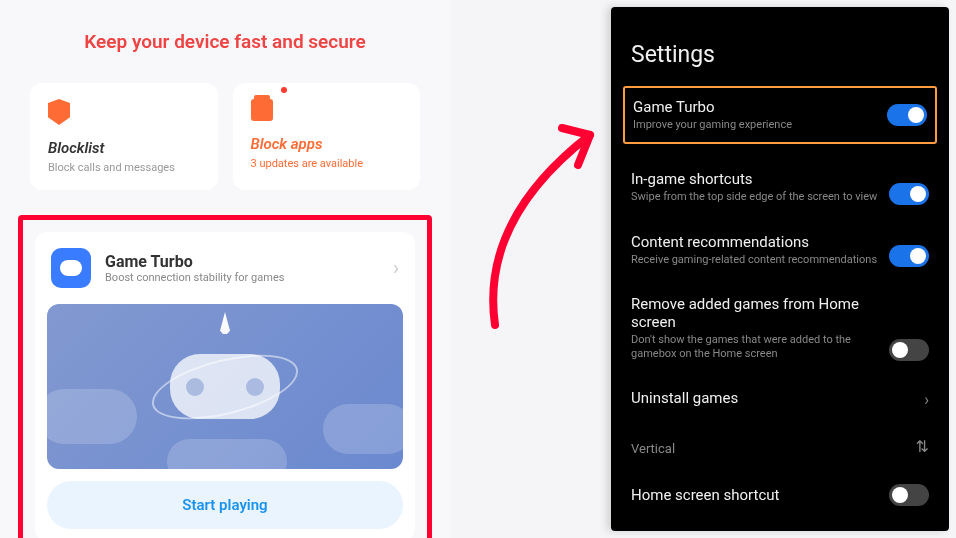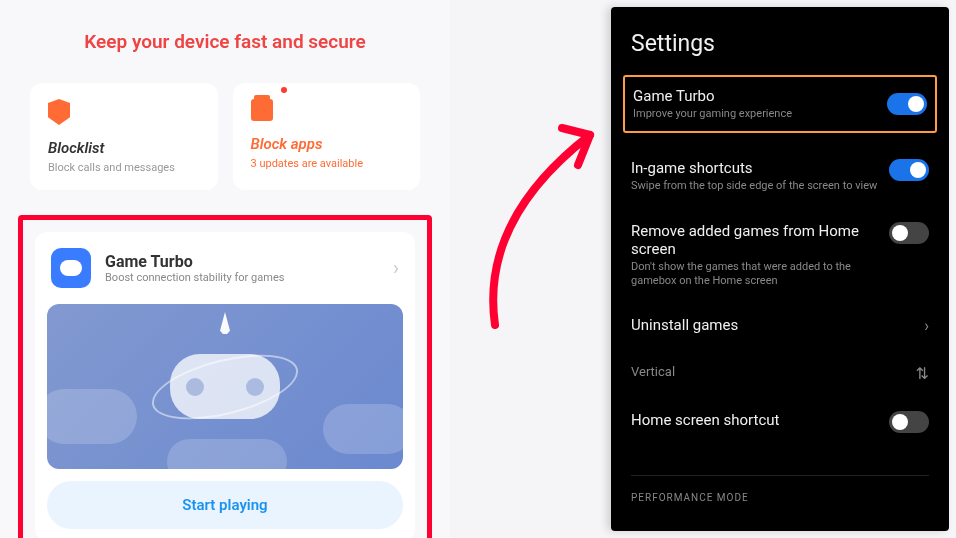--- a/index.html
+++ b/index.html
@@ -37,25 +37,25 @@
     .controller-group { position: relative; }
     .rocket { position: absolute; left: 50%; top: -42px; transform: translateX(-50%); width: 10px; height: 22px; background: rgba(255,255,255,0.95); clip-path: polygon(50% 0%, 100% 85%, 70% 100%, 30% 100%, 0% 85%); }
     .orbit { position: absolute; left: 50%; top: 50%; width: 150px; height: 55px; border: 2px solid rgba(255,255,255,0.5); border-radius: 50%; transform: translate(-50%, -50%) rotate(-14deg); }
     .controller { width: 110px; height: 65px; background: rgba(255,255,255,0.75); border-radius: 30px; position: relative; }
     .controller::before { content: ''; position: absolute; left: 16px; top: 24px; width: 18px; height: 18px; border-radius: 50%; background: rgba(130,153,208,0.55); }
     .controller::after { content: ''; position: absolute; right: 16px; top: 24px; width: 18px; height: 18px; border-radius: 50%; background: rgba(130,153,208,0.55); }
     
     .start-btn { margin: 12px; background: #eaf4ff; border-radius: 28px; padding: 15px; text-align: center; font-size: 15px; font-weight: 600; color: #1a93f0; }
     
     
-    .right-panel { position: absolute; right: 7px; top: 7px; width: 338px; height: 524px; background: #000; border-radius: 4px; padding: 23px 20px; box-shadow: -4px 0 8px rgba(0,0,0,0.15); }
+    .right-panel { position: absolute; right: 7px; top: 7px; width: 338px; height: 524px; background: #000; border-radius: 4px; padding: 34px 20px; box-shadow: -4px 0 8px rgba(0,0,0,0.15); }
     .settings-title { font-size: 23px; color: #f0f0f0; font-weight: 400; margin-bottom: 18px; }
     
     .highlight-box { border: 2px solid #ff9c42; border-radius: 3px; padding: 10px 8px; margin: 0 -8px 12px; display: flex; align-items: center; justify-content: space-between; }
-    .setting-row { display: flex; align-items: flex-start; justify-content: space-between; padding: 14px 0; }
+    .setting-row { display: flex; align-items: flex-end; justify-content: space-between; padding: 14px 0; }
     .setting-text-wrap { flex: 1; padding-right: 10px; }
     .setting-title { font-size: 15px; color: #f0f0f0; margin-bottom: 2px; }
     .setting-desc { font-size: 11px; color: #888; line-height: 1.3; }
     
     .toggle { width: 40px; height: 22px; border-radius: 11px; position: relative; flex-shrink: 0; }
     .toggle.on { background: #1a73e8; }
     .toggle.off { background: #444; }
     .toggle::after { content: ''; position: absolute; width: 16px; height: 16px; background: #fff; border-radius: 50%; top: 3px; }
     .toggle.on::after { right: 3px; }
     .toggle.off::after { left: 3px; }
@@ -131,20 +131,27 @@
   </div>
 
   <div class="setting-row">
     <div class="setting-text-wrap">
       <div class="setting-title">In-game shortcuts</div>
       <div class="setting-desc">Swipe from the top side edge of the screen to view</div>
     </div>
     <div class="toggle on"></div>
   </div>
 
+  <div class="setting-row">
+    <div class="setting-text-wrap">
+      <div class="setting-title">Content recommendations</div>
+      <div class="setting-desc">Receive gaming-related content recommendations</div>
+    </div>
+    <div class="toggle on"></div>
+  </div>
 
   <div class="setting-row">
     <div class="setting-text-wrap">
       <div class="setting-title">Remove added games from Home screen</div>
       <div class="setting-desc">Don't show the games that were added to the gamebox on the Home screen</div>
     </div>
     <div class="toggle off"></div>
   </div>
 
   <div class="setting-row">

